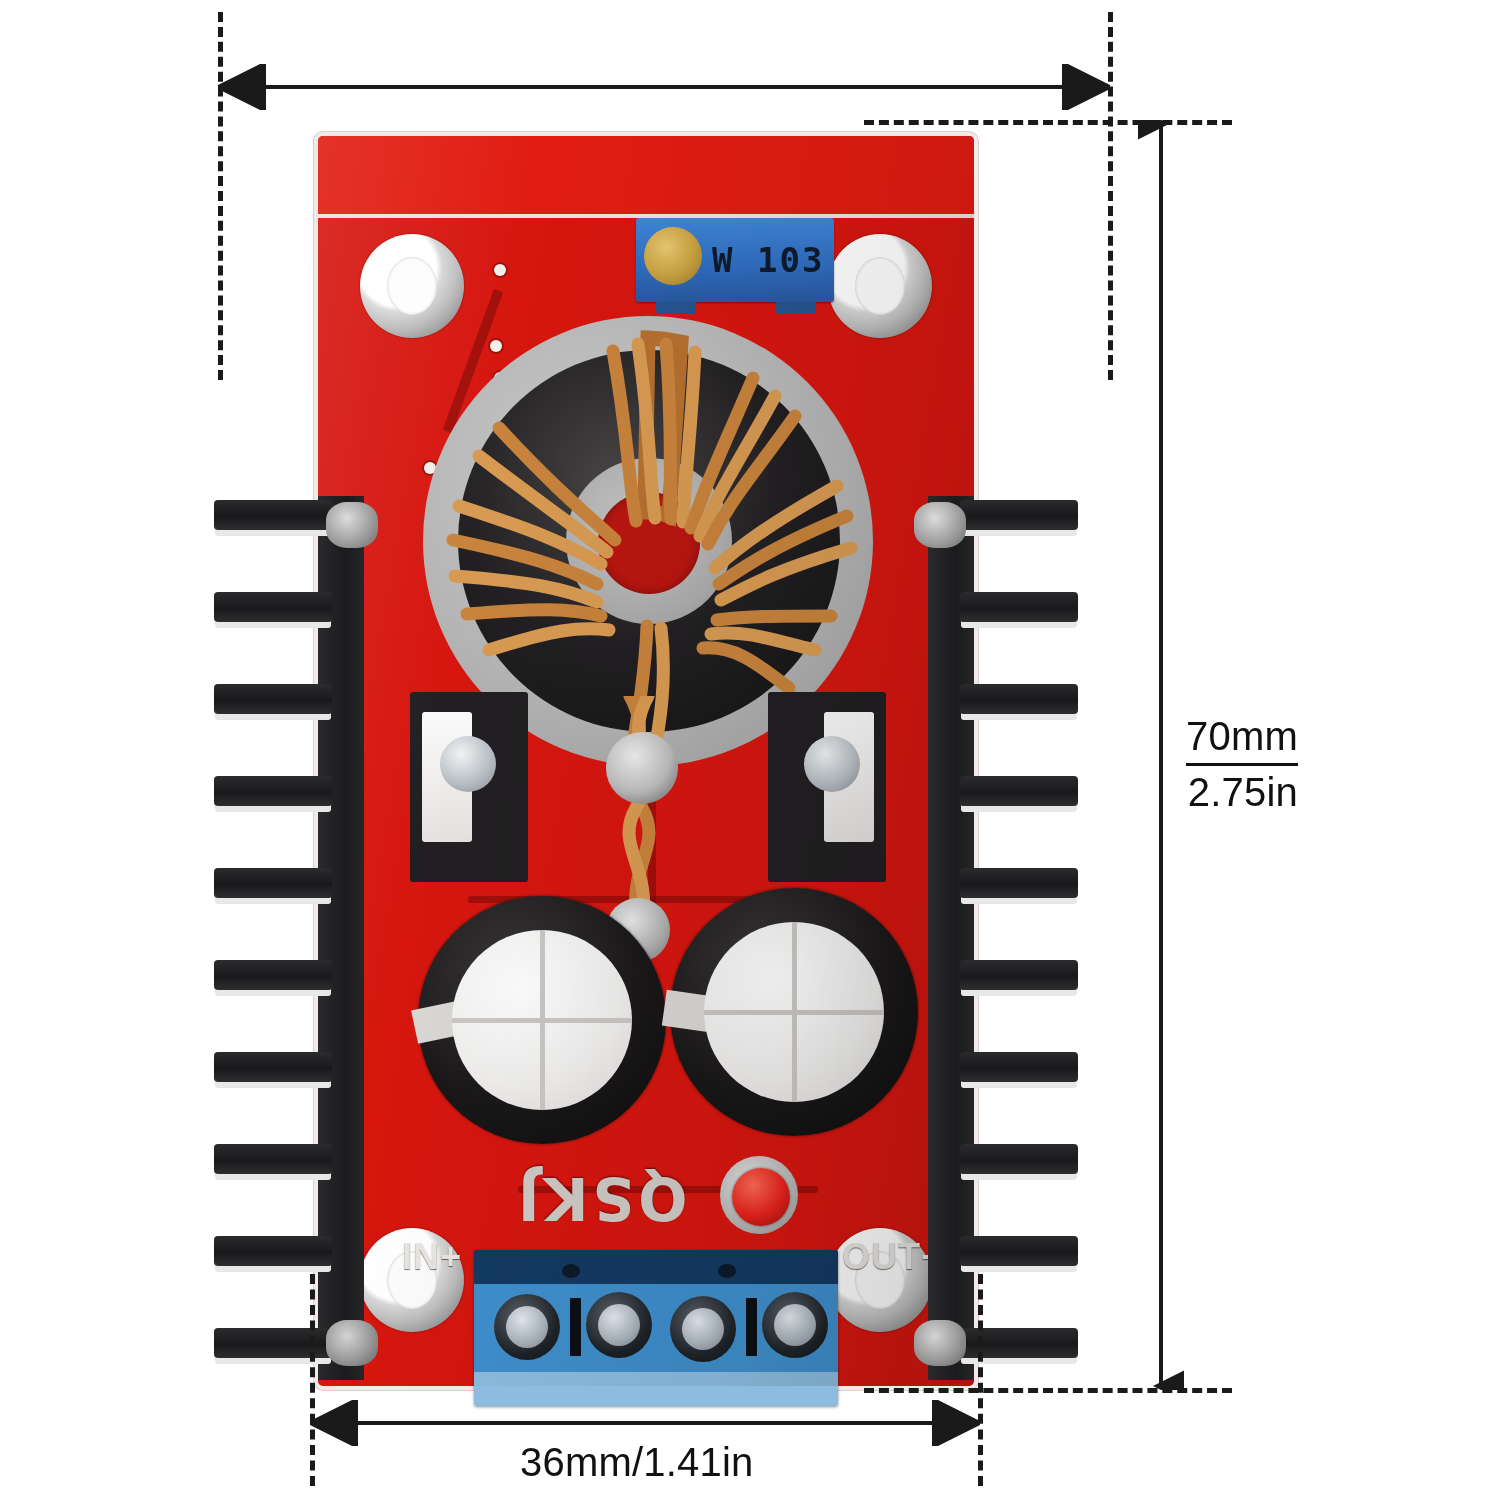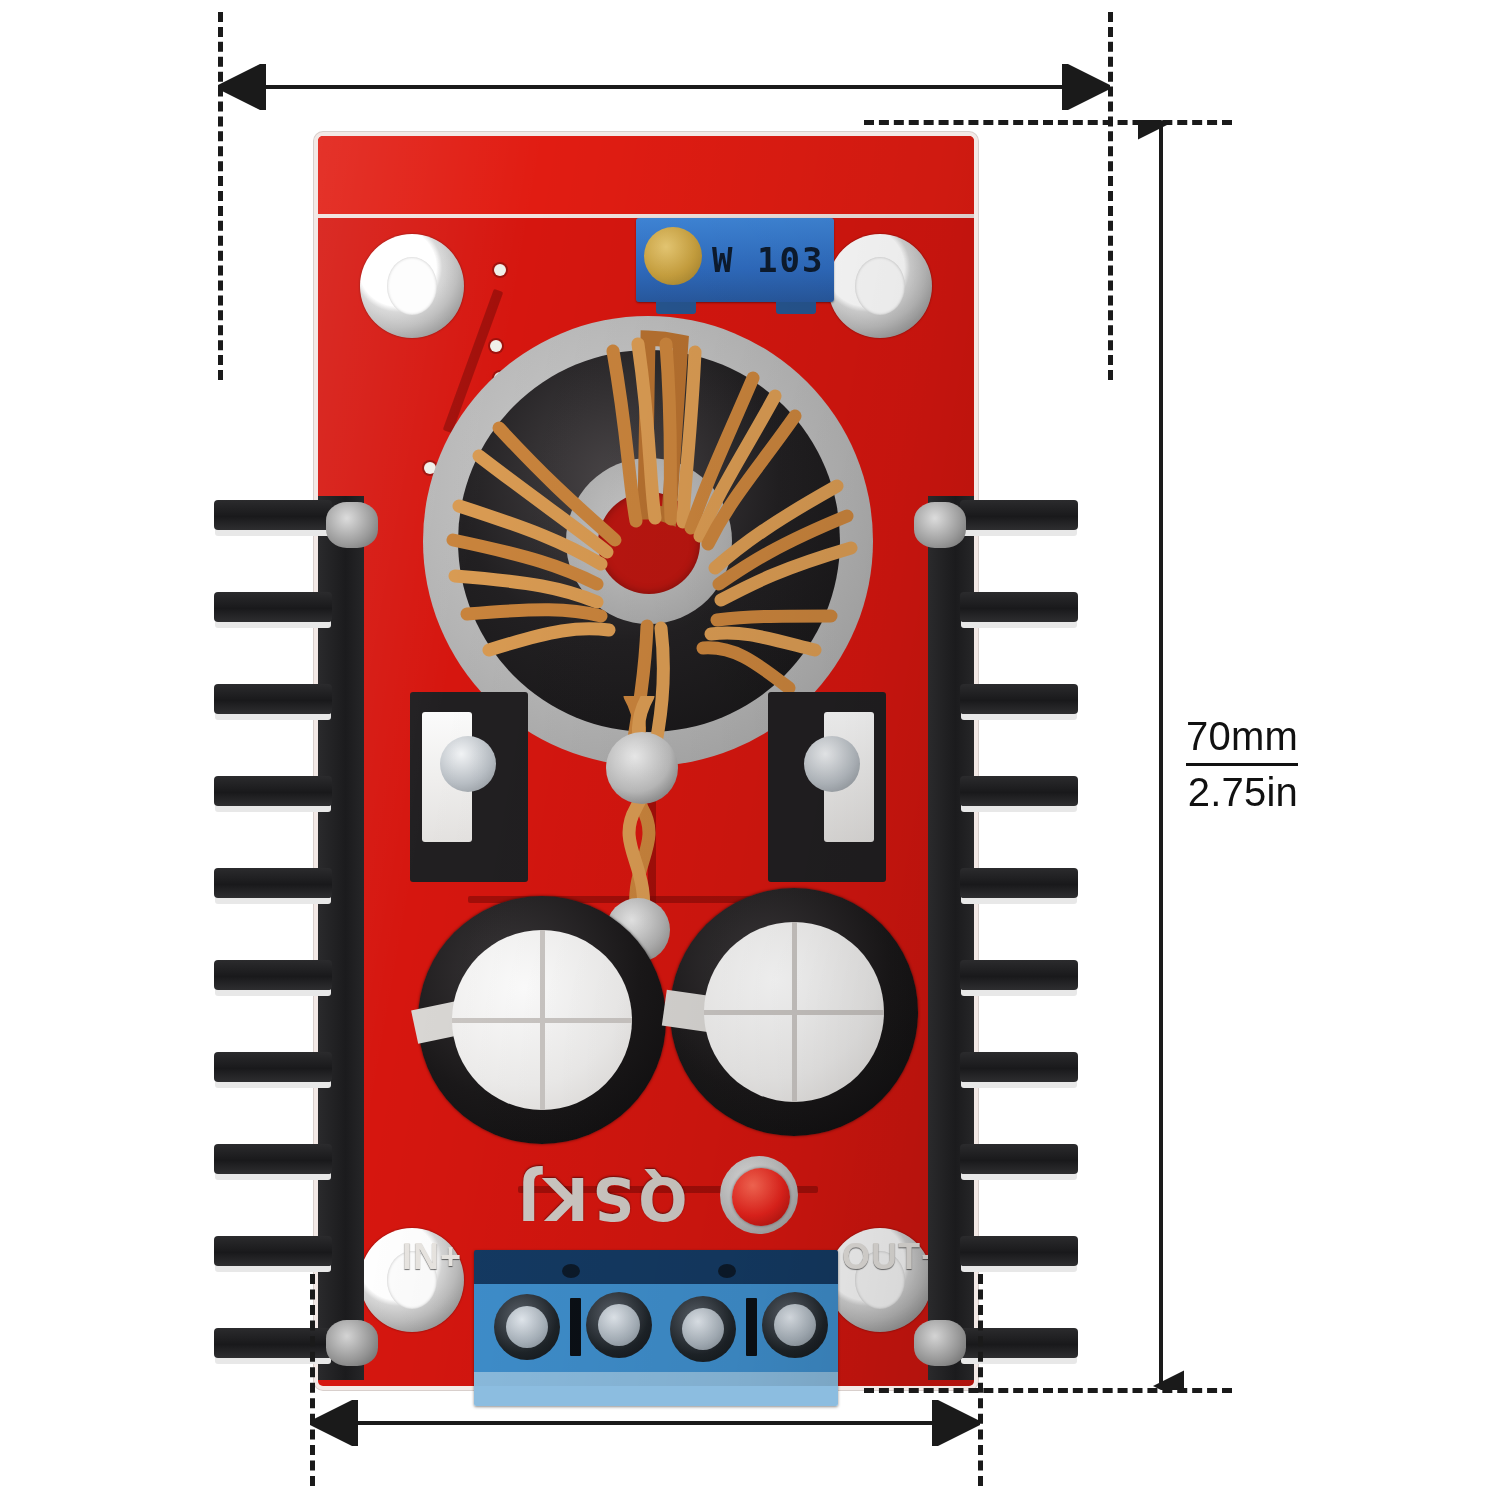--- a/index.html
+++ b/index.html
@@ -322,15 +322,16 @@
       <span style="display:block;padding-top:4px;text-align:right;">2.75in</span>
     </div>
 
     <div class="dashv" style="left:310px;top:1274px;height:212px;"></div>
     <div class="dashv" style="left:978px;top:1274px;height:212px;"></div>
     <div style="position:absolute;left:310px;top:1400px;width:670px;height:46px;">
       <svg width="670" height="46" viewBox="0 0 670 46">
         <line x1="4" y1="23" x2="666" y2="23" stroke="#1a1a1a" stroke-width="4" marker-start="url(#ahs)" marker-end="url(#ah)"></line>
       </svg>
     </div>
+    <div class="dimtxt" style="left:520px;top:1440px;">36mm/1.41in</div>
   </div>
 
 </div>
 
 </body></html>

